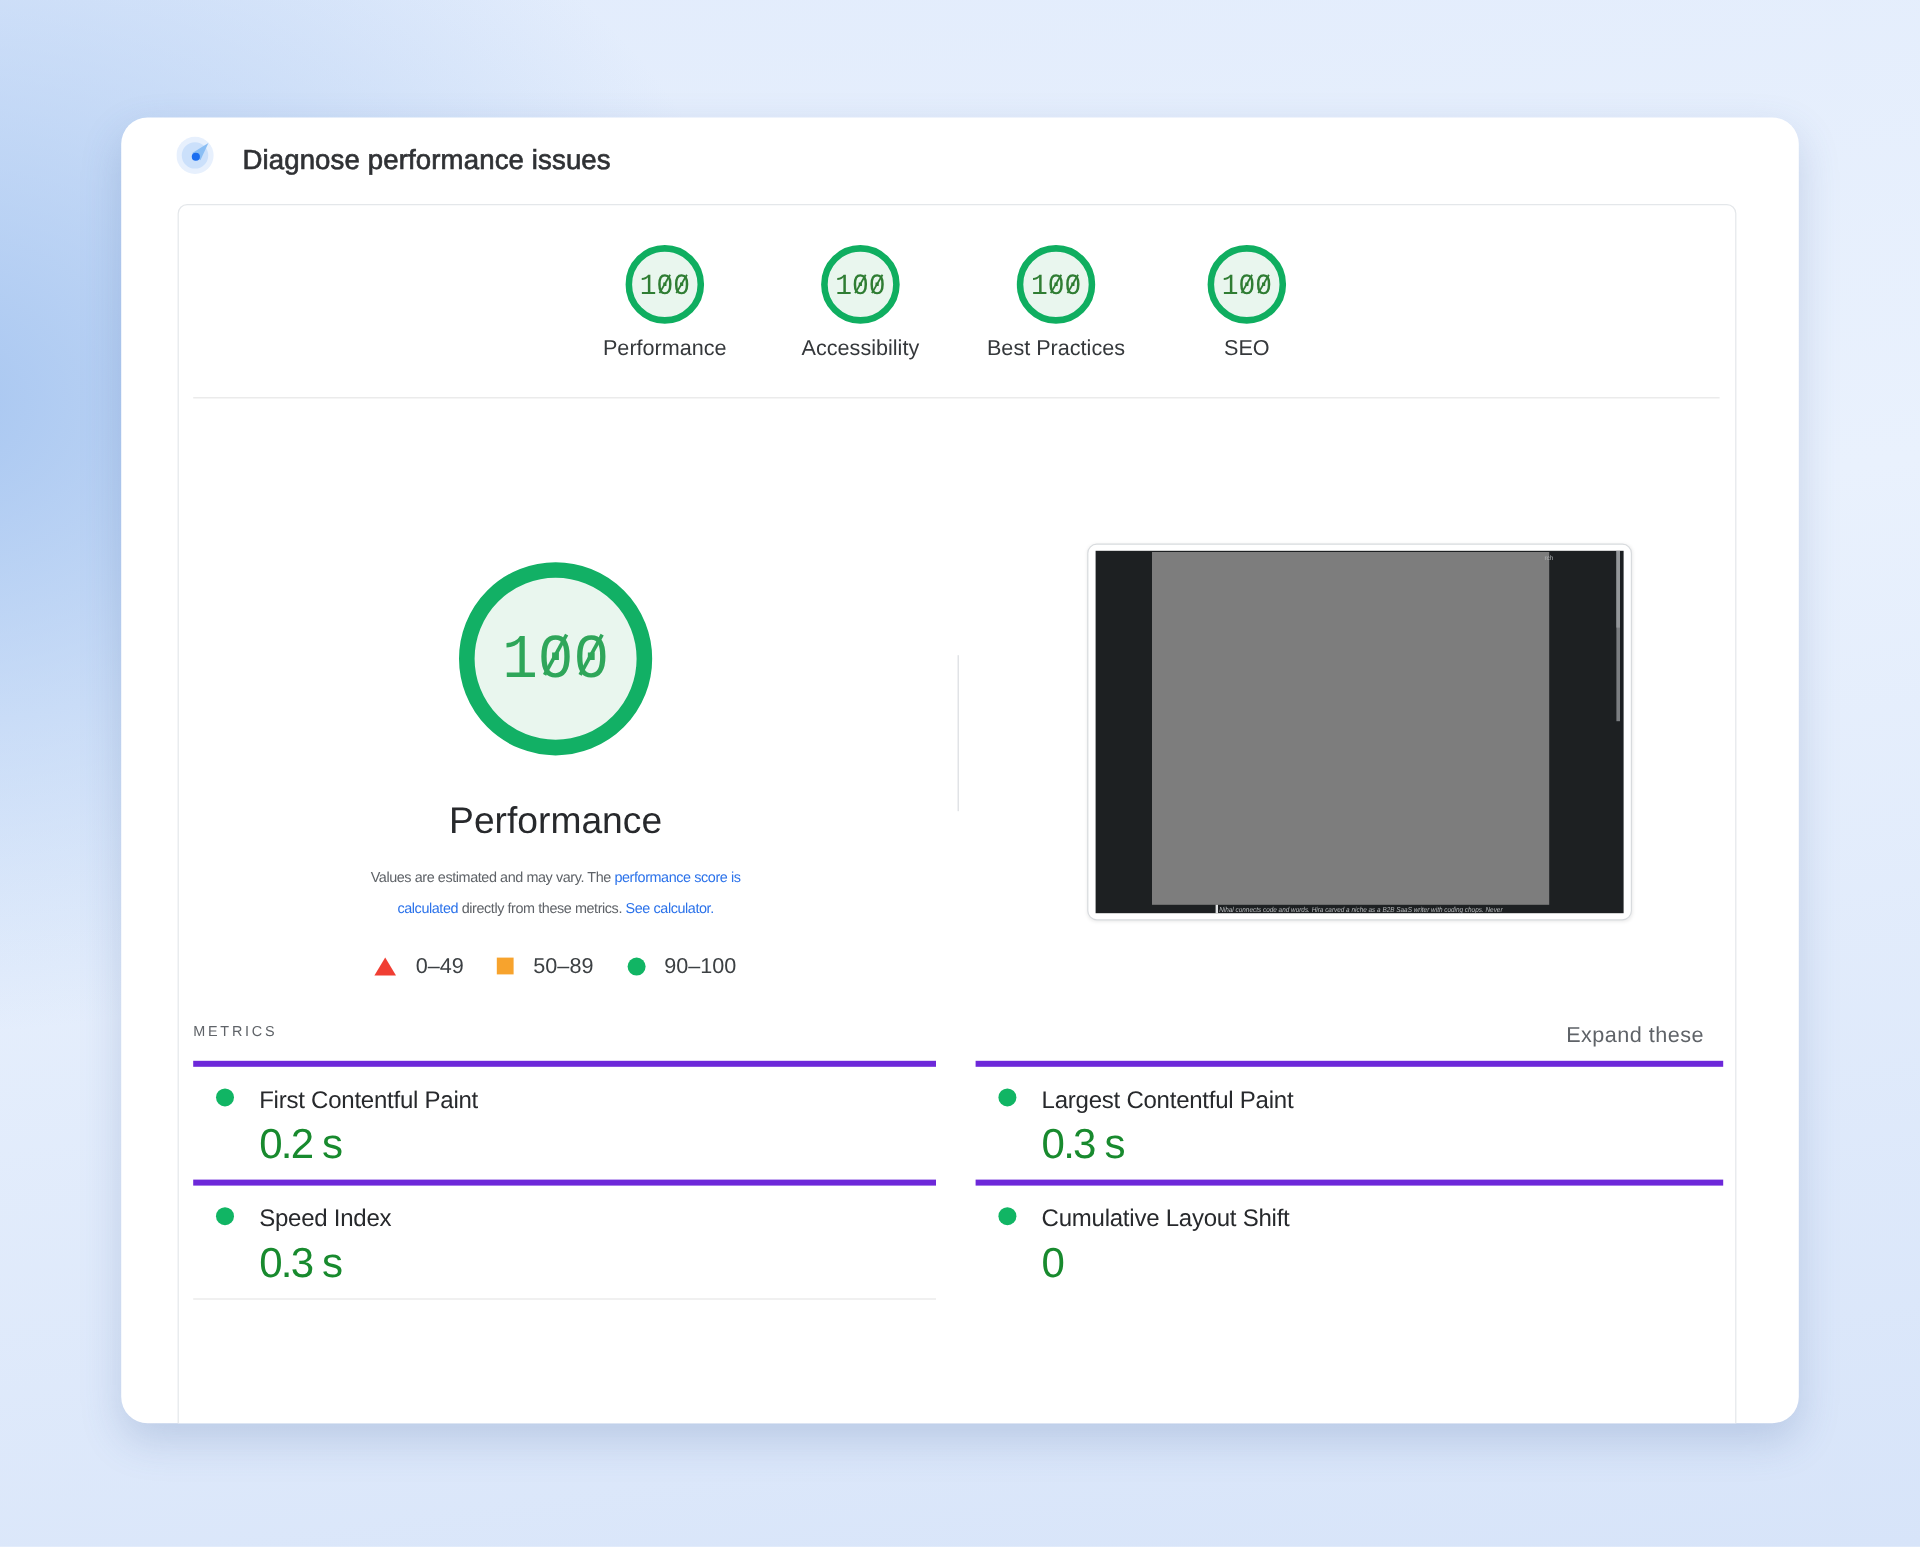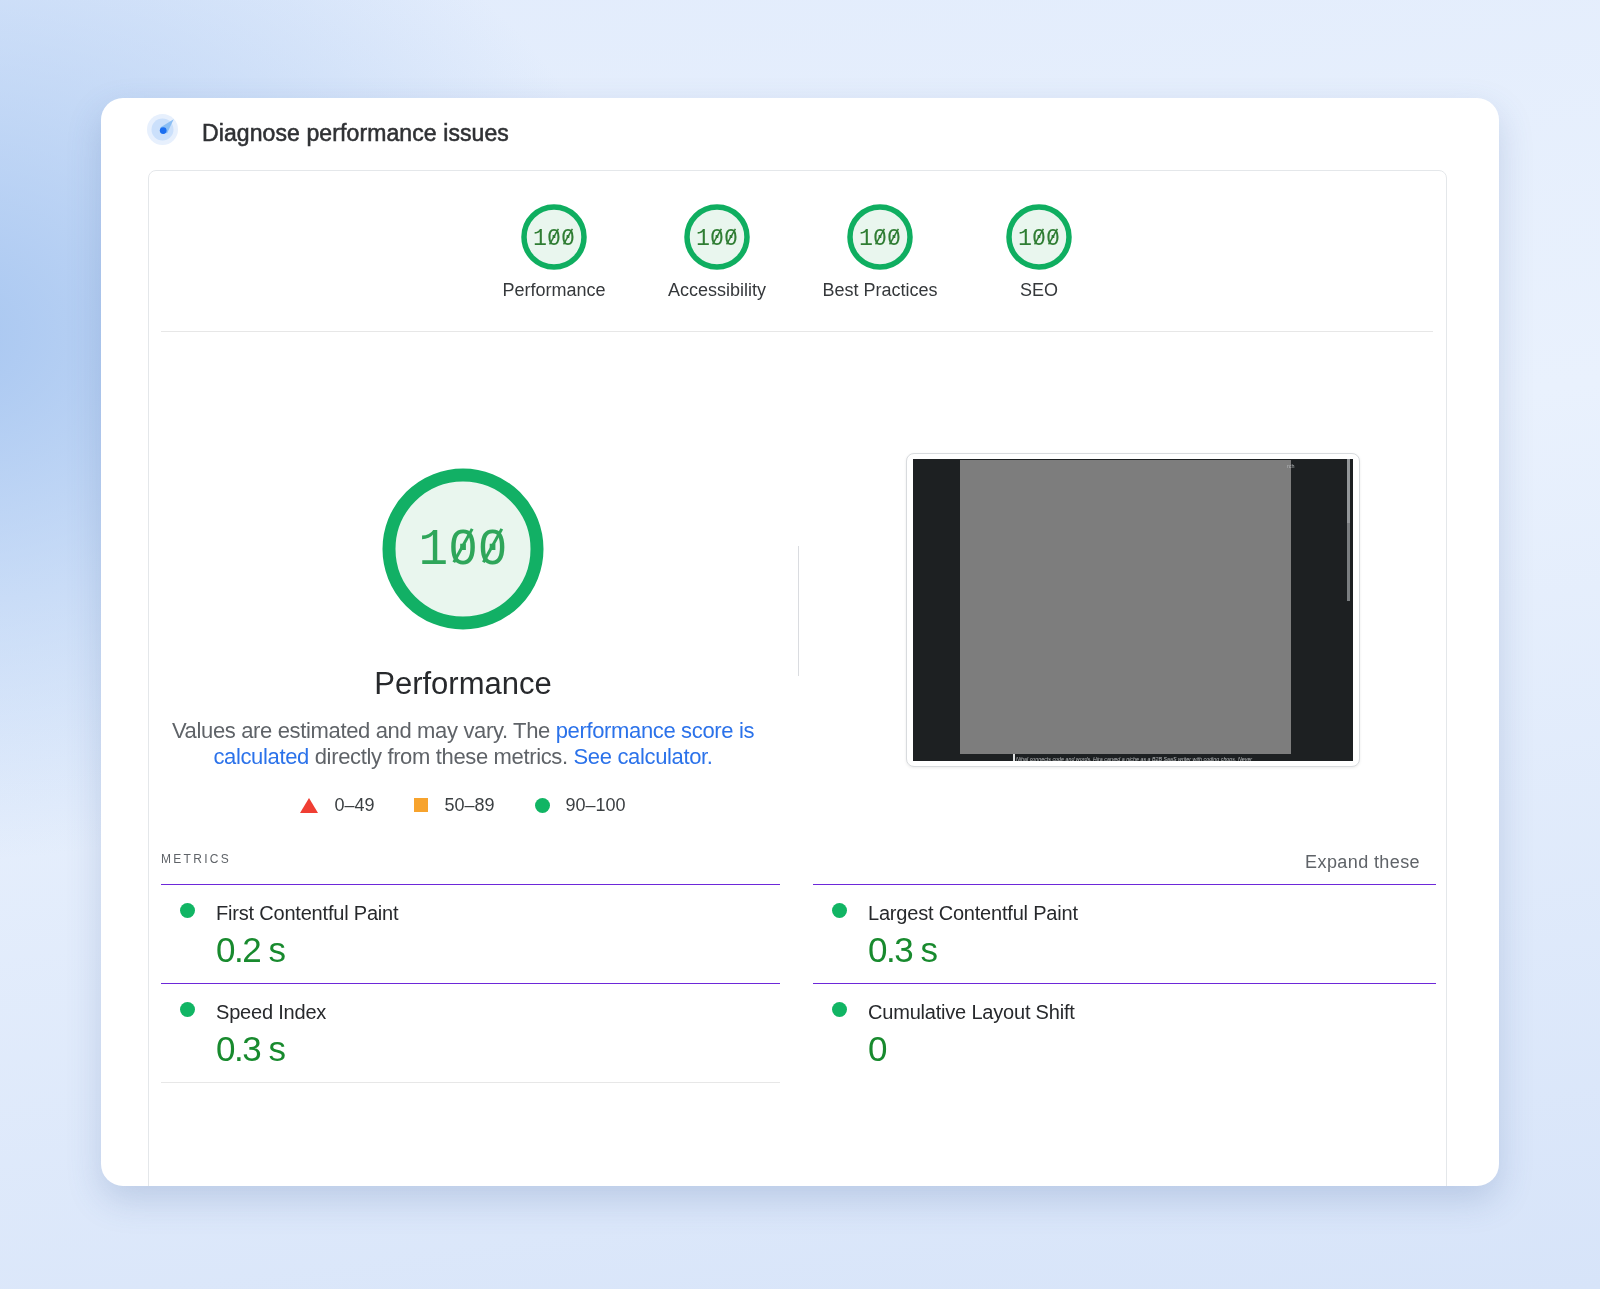--- a/index.html
+++ b/index.html
@@ -34,26 +34,26 @@
   }
   .hr-top { position:absolute; left:12px; right:13px; top:160px; border-top:1px solid #e7e7e7; }
   
   .big-gauge { position:absolute; left:233px; top:297px; }
   .perf-title {
     position:absolute; left:0; width:628px; text-align:center; top:495px;
     font-size:31px; color:#27292c;
   }
   .perf-desc {
     position:absolute; left:0; width:628px; text-align:center; top:547px;
-    font-size:22px; letter-spacing:-0.35px; line-height:26.3px; color:#5f6368;
+    font-size:12px; letter-spacing:-0.35px; line-height:26.3px; color:#5f6368;
   }
   .perf-desc a { color:#2b72ea; text-decoration:none; }
   .legend {
     position:absolute; left:0; width:628px; top:621px; height:26px;
-    display:flex; justify-content:center; align-items:center; gap:40px;
+    display:flex; justify-content:center; align-items:center; gap:28px;
     font-size:18px; color:#3c4043;
   }
   .leg-item { display:flex; align-items:center; gap:16px; }
   .tri { width:0; height:0; border-left:9px solid transparent; border-right:9px solid transparent; border-bottom:15px solid #f03e33; }
   .sq { width:14px; height:14px; background:#f7a32d; }
   .dotg { width:15px; height:15px; border-radius:50%; background:#11b564; }
   .vdiv { position:absolute; left:649px; top:375px; height:130px; border-left:1px solid #dadce0; }
   
   .thumb {
     position:absolute; left:757px; top:282px; width:454px; height:314px;
@@ -70,21 +70,21 @@
   
   .metrics-hd {
     position:absolute; left:12px; top:681px; font-size:12px; letter-spacing:2.3px; color:#5f6368;
   }
   .expand {
     position:absolute; right:26px; top:681px; font-size:18px; letter-spacing:0.4px; color:#5f6368;
   }
   .mcol { position:absolute; top:713px; }
   .mcol-l { left:12px; width:619px; }
   .mcol-r { left:664px; width:623px; }
-  .mrow { position:relative; border-top:1px solid #6d28d9; height:99px; }
+  .mrow { position:relative; border-top:5px solid #6d28d9; height:99px; }
   .mrow .dot { position:absolute; left:19px; top:18px; width:15px; height:15px; border-radius:50%; background:#11b564; }
   .mrow .mlabel { position:absolute; left:55px; top:17px; font-size:20px; letter-spacing:-0.2px; color:#27292c; }
   .mrow .mval { position:absolute; left:55px; top:45px; font-size:35px; letter-spacing:-1.5px; color:#188a2e; }
   .mbot { border-top:1px solid #e7e7e7; }
 </style>
 </head>
 <body>
 <div class="card">
 
   <svg class="hdr-icon" width="33" height="33" viewBox="0 0 33 33">

